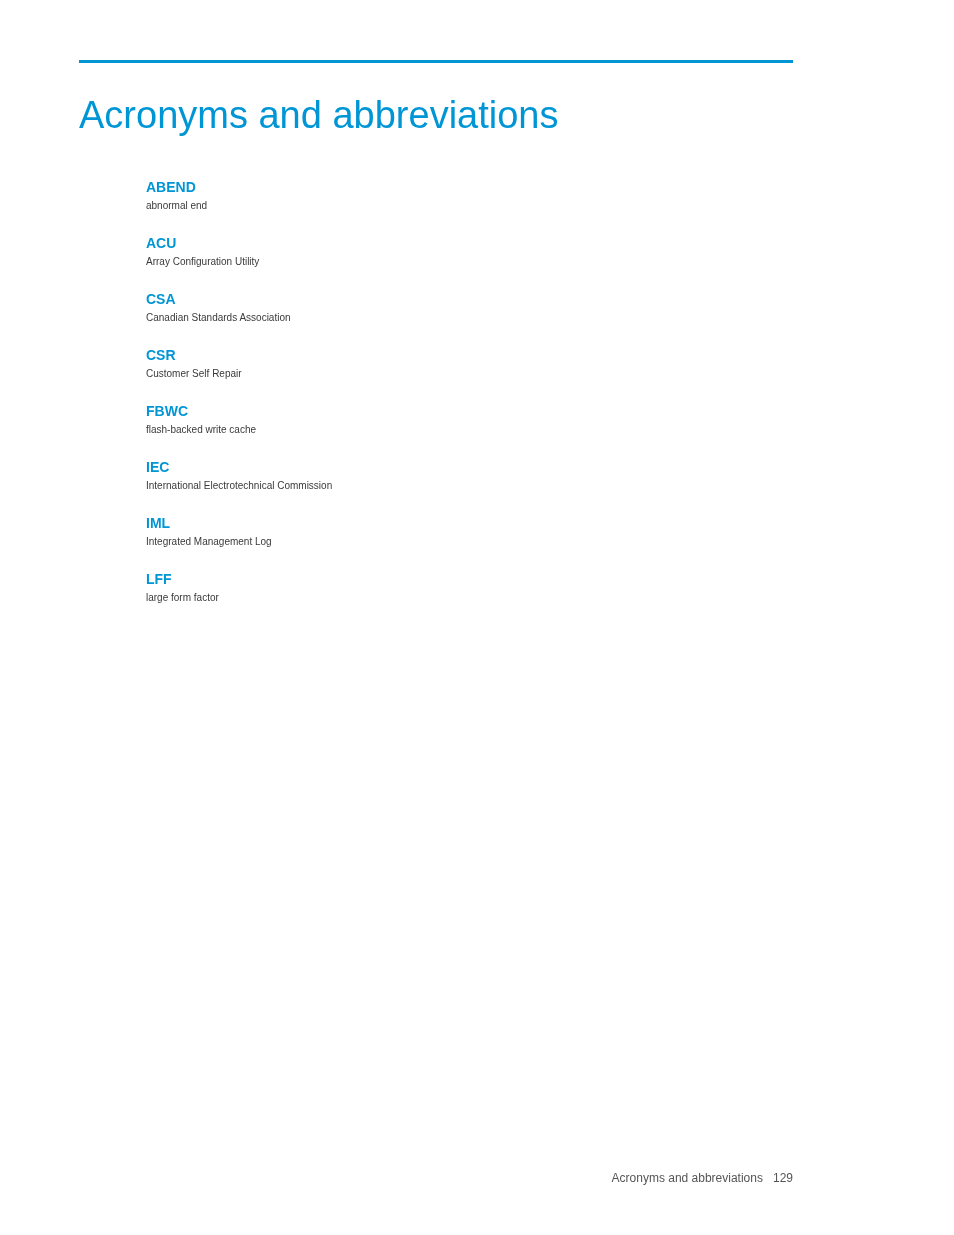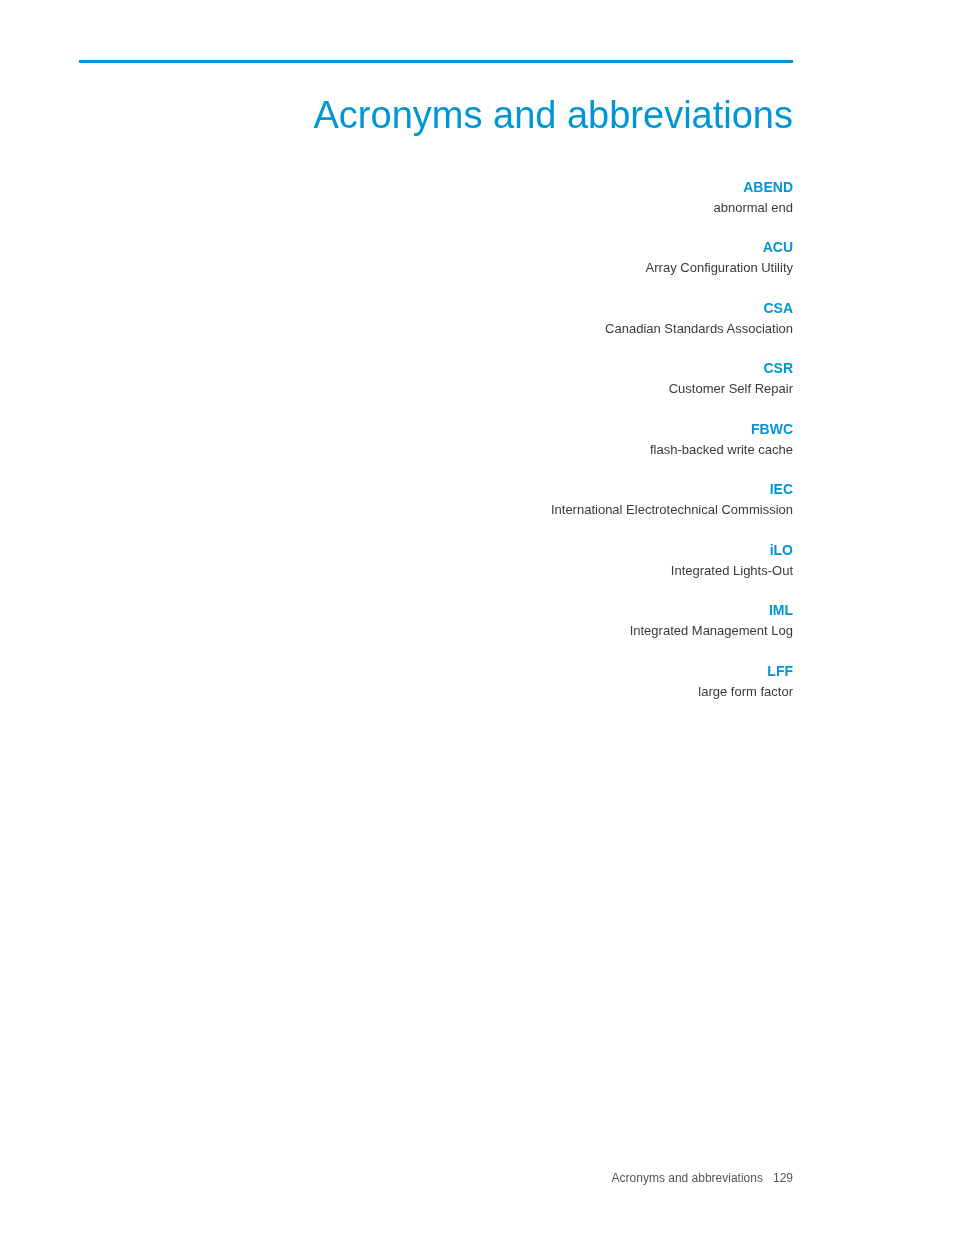--- a/index.html
+++ b/index.html
@@ -15,55 +15,54 @@
       min-height: 1235px;
       position: relative;
     }
 
     .page-container {
       width: 872px;
       min-height: 1235px;
       background: #ffffff;
       padding: 60px 79px 80px 79px;
       position: relative;
-      text-align: right;
     }
 
     .top-border {
       width: 100%;
       height: 3px;
       background: #0096d6;
       margin-bottom: 30px;
     }
 
     .page-title {
       font-size: 38px;
       font-weight: 300;
       color: #0096d6;
       margin-bottom: 40px;
       line-height: 1.2;
     }
 
     .acronym-list {
-      margin-left: 90px;
+      margin-left: 67px;
     }
 
     .acronym-entry {
       margin-bottom: 22px;
     }
 
     .acronym-term {
       font-size: 14px;
       font-weight: 600;
       color: #0096d6;
       margin-bottom: 3px;
     }
 
     .acronym-definition {
-      font-size: 13px;
+      font-size: 10px;
       color: #3a3a3a;
       line-height: 1.5;
     }
 
     .page-footer {
       position: absolute;
       bottom: 50px;
       right: 79px;
       font-size: 12px;
       color: #555555;
@@ -101,24 +100,20 @@
       </div>
       <div class="acronym-entry">
         <div class="acronym-term">FBWC</div>
         <div class="acronym-definition">flash-backed write cache</div>
       </div>
       <div class="acronym-entry">
         <div class="acronym-term">IEC</div>
         <div class="acronym-definition">International Electrotechnical Commission</div>
       </div>
       <div class="acronym-entry">
-        <div class="acronym-term">iLO</div>
-        <div class="acronym-definition">Integrated Lights-Out</div>
-      </div>
-      <div class="acronym-entry">
         <div class="acronym-term">IML</div>
         <div class="acronym-definition">Integrated Management Log</div>
       </div>
       <div class="acronym-entry">
         <div class="acronym-term">LFF</div>
         <div class="acronym-definition">large form factor</div>
       </div>
     </div>
 
   <div class="page-footer">

